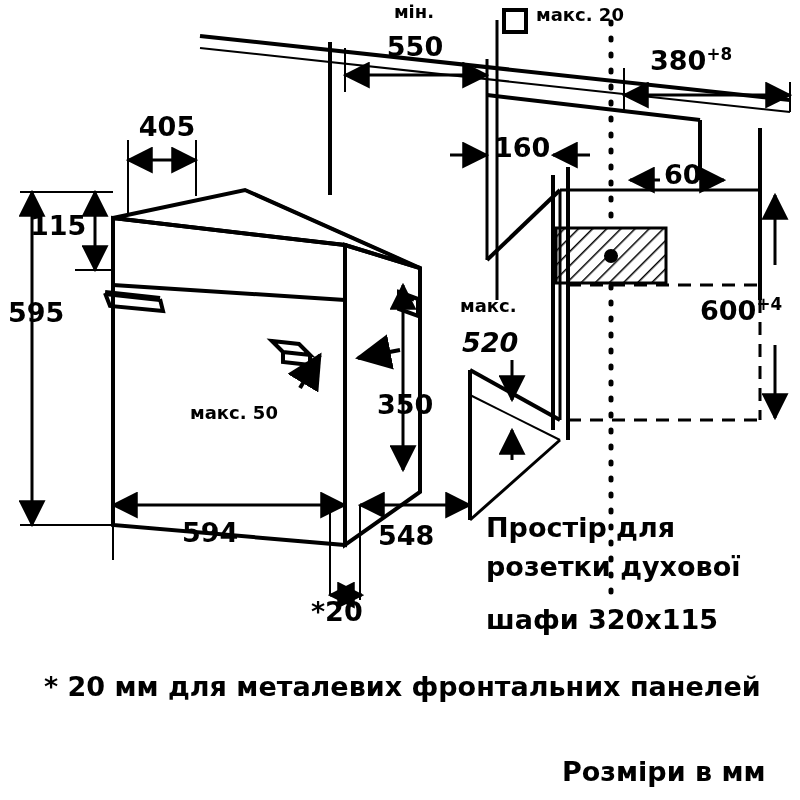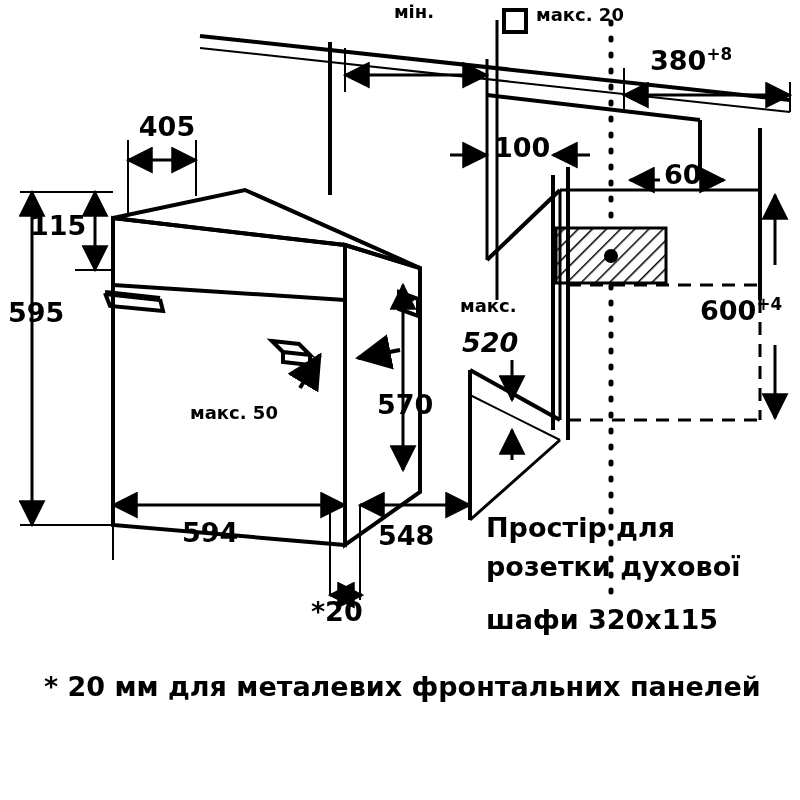--- a/index.html
+++ b/index.html
@@ -161,50 +161,52 @@
       <path d="M360 505 L470 505" stroke-width="3" marker-start="url(#ah2)" marker-end="url(#ah)"></path>
       <path d="M360 505 L360 600" stroke-width="2"></path>
 
       <path d="M330 595 L362 595" stroke-width="3" marker-start="url(#ah2)" marker-end="url(#ah)"></path>
 
       <rect x="504" y="10" width="22" height="22" stroke-width="4" fill="none"></rect>
     </g>
   </svg>
 
   <div class="lbl sz26 center" style="left:372px; top:2px; width:84px;">мін.</div>
+  <div class="lbl sz27 center" style="left:370px; top:32px; width:90px;">550</div>
 
   <div class="lbl sz26" style="left:536px; top:5px;">макс. 20</div>
 
   <div class="lbl sz27" style="left:650px; top:45px;"><span>380</span><span class="sup">+8</span></div>
 
   <div class="lbl sz27 center" style="left:122px; top:112px; width:90px;">405</div>
 
-  <div class="lbl sz27" style="left:494px; top:133px;">100</div>
+  <div class="lbl sz27" style="left:494px; top:133px;">160</div>
 
   <div class="lbl sz27" style="left:664px; top:160px;">60</div>
 
   <div class="lbl sz27" style="left:30px; top:211px;">115</div>
 
   <div class="lbl sz27" style="left:8px; top:298px;">595</div>
 
-  <div class="lbl sz27" style="left:377px; top:390px;">570</div>
+  <div class="lbl sz27" style="left:377px; top:390px;">350</div>
 
   <div class="lbl sz26" style="left:460px; top:296px;">макс.</div>
   <div class="lbl sz27" style="left:462px; top:328px;font-style:italic;">520</div>
 
   <div class="lbl sz27" style="left:700px; top:295px;"><span>600</span><span class="sup">+4</span></div>
 
   <div class="lbl sz26" style="left:190px; top:403px;">макс. 50</div>
 
   <div class="lbl sz27" style="left:182px; top:518px;">594</div>
 
   <div class="lbl sz27" style="left:378px; top:521px;">548</div>
 
   <div class="lbl sz27" style="left:311px; top:597px;">*20</div>
 
   <div class="lbl sz27" style="left:486px; top:552px;">розетки духової</div>
   <div class="lbl sz27" style="left:486px; top:513px;">Простір для</div>
   <div class="lbl sz27" style="left:486px; top:591px;margin-top:14px;">шафи 320x115</div>
 
   <div class="lbl sz27" style="left:44px; top:672px; width:700px;">* 20 мм для металевих фронтальних панелей</div>
 
+  <div class="lbl sz27" style="left:562px; top:757px;">Розміри в мм</div>
 
 </div>
 
 </body></html>

